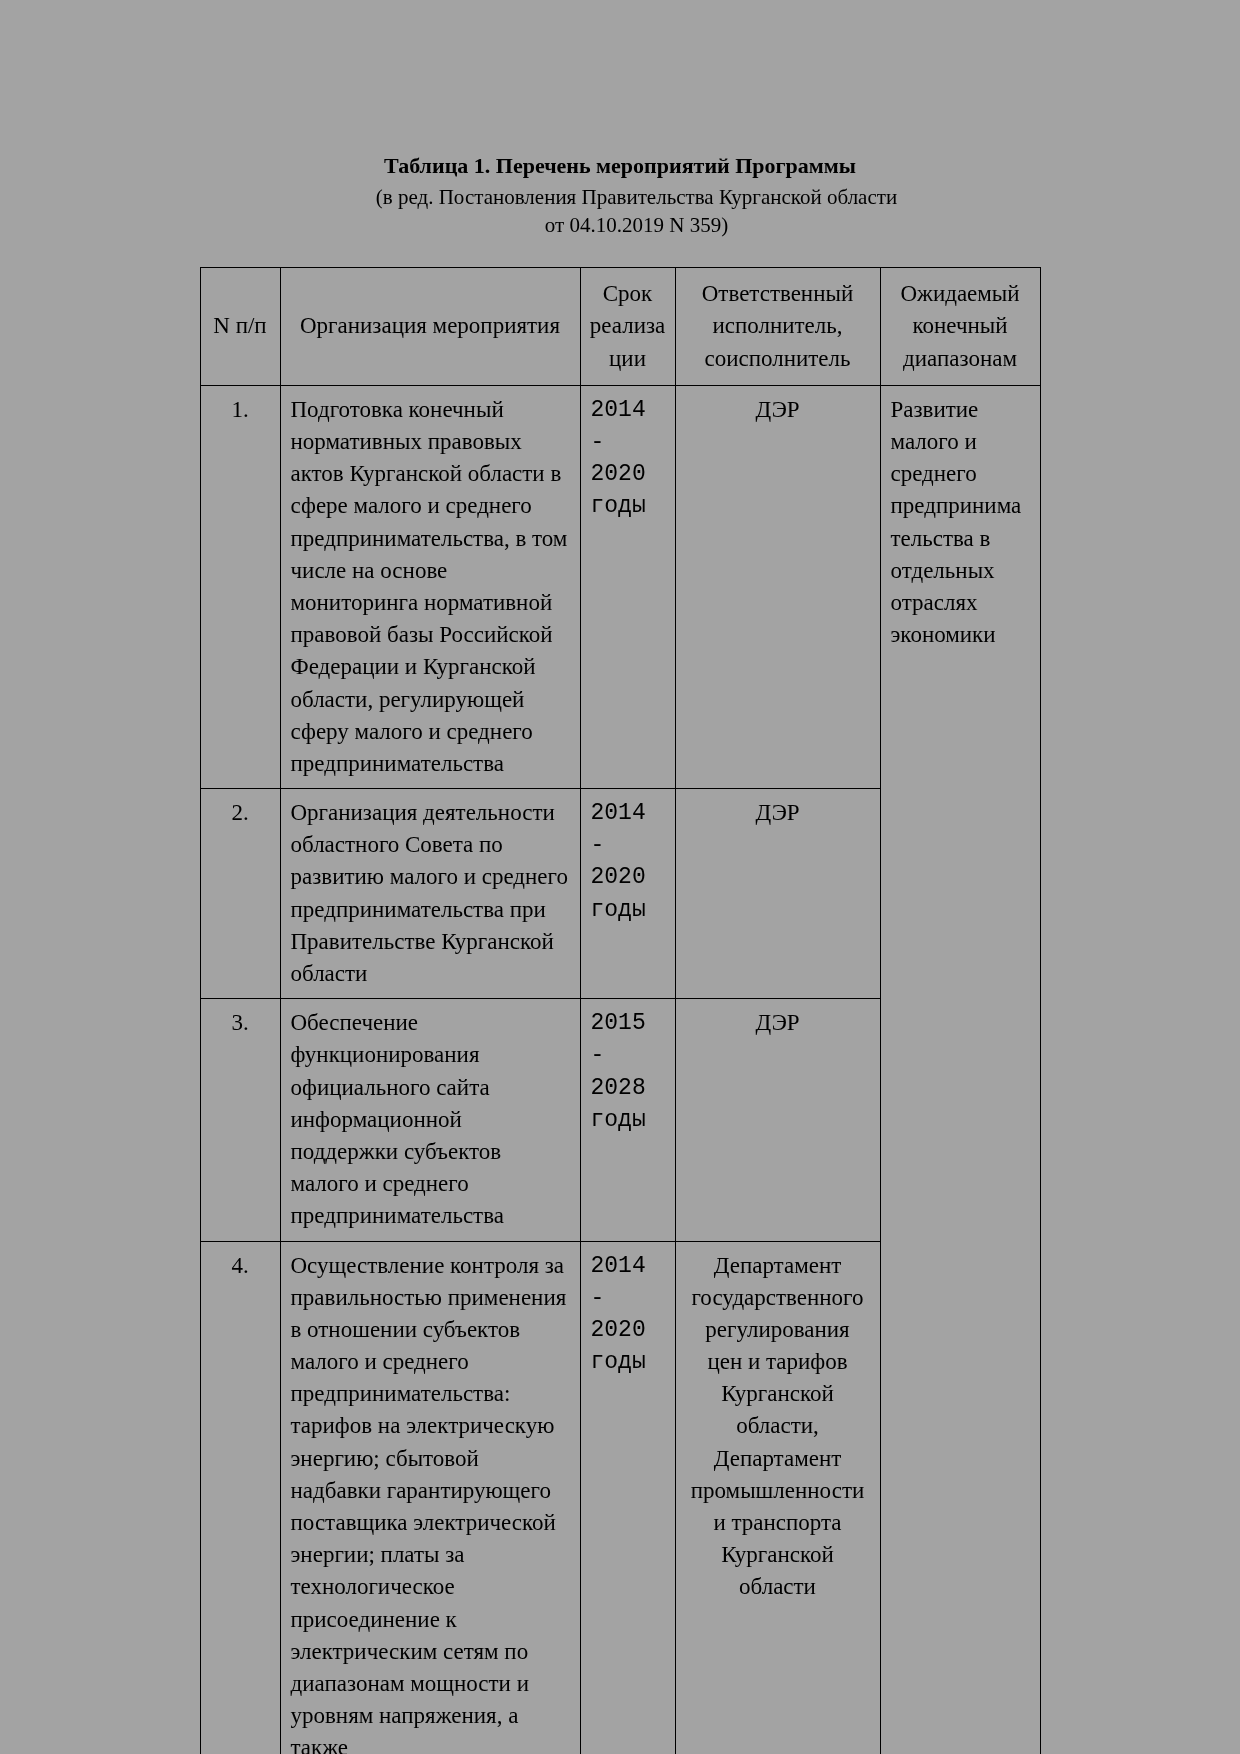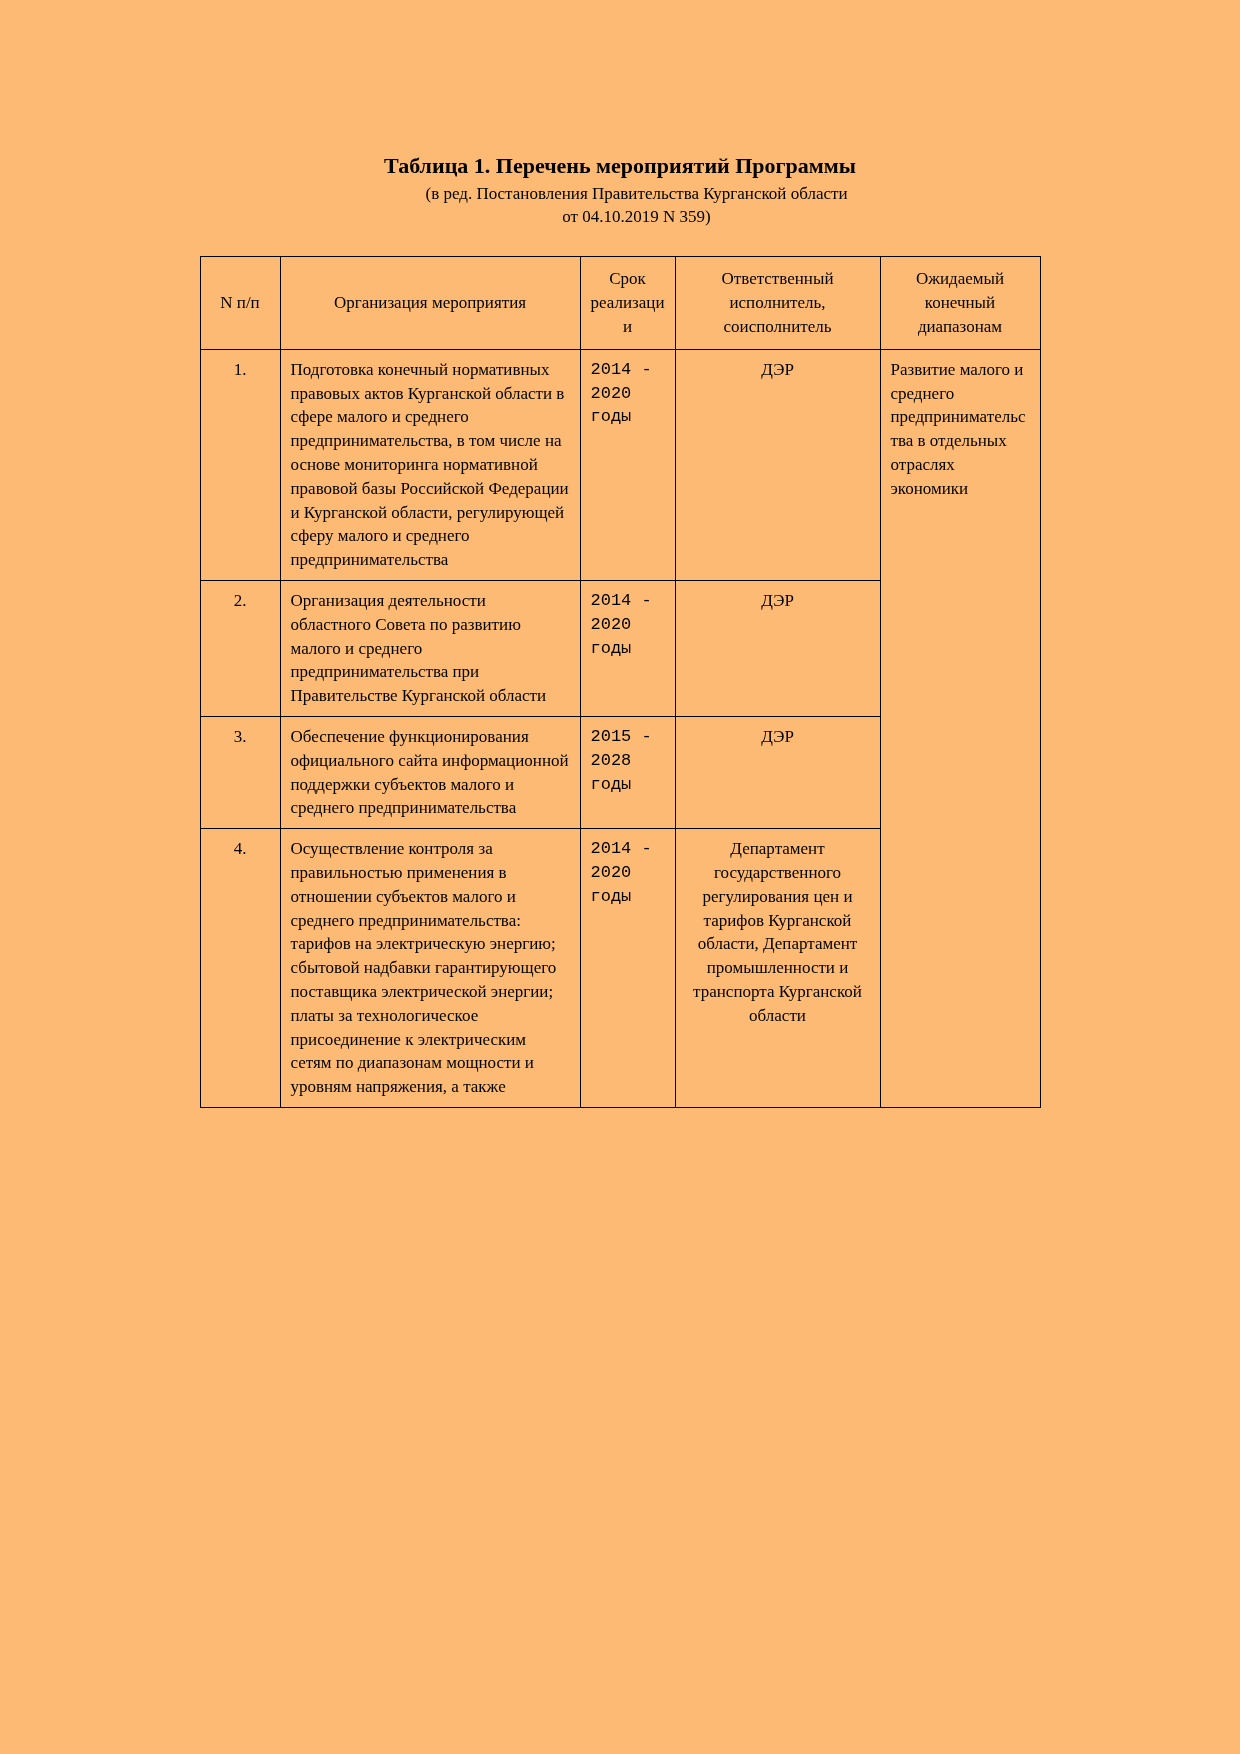--- a/index.html
+++ b/index.html
@@ -6,50 +6,50 @@
     margin: 0;
     padding: 0;
     background: #ffffff;
     color: #000000;
     font-family: "Liberation Serif", "DejaVu Serif", serif;
   }
   .page {
     position: relative;
     width: 1240px;
     height: 1754px;
-    background: #fdba74;
+    background: #a3a3a3;
     overflow: hidden;
     box-sizing: border-box;
     padding-top: 152px;
   }
   .doc-title {
     margin: 0;
     text-align: center;
     font-size: 22px;
     font-weight: bold;
     line-height: 1.3;
   }
   .doc-subtitle {
     margin: 2px 0 0 4px;
     text-align: center;
-    font-size: 17px;
+    font-size: 21px;
     font-weight: normal;
     line-height: 1.35;
     padding-left: 29px;
   }
   table.program-table {
     border-collapse: collapse;
     table-layout: fixed;
     width: 840px;
     margin: 28px auto 0 auto;
   }
   table.program-table th,
   table.program-table td {
     border: 1.5px solid #000000;
-    font-size: 17px;
+    font-size: 23px;
     line-height: 1.4;
     overflow-wrap: break-word;
     word-wrap: break-word;
     box-sizing: border-box;
     margin-left: 8px;
   }
   table.program-table th {
     font-weight: normal;
     text-align: center;
     vertical-align: middle;

